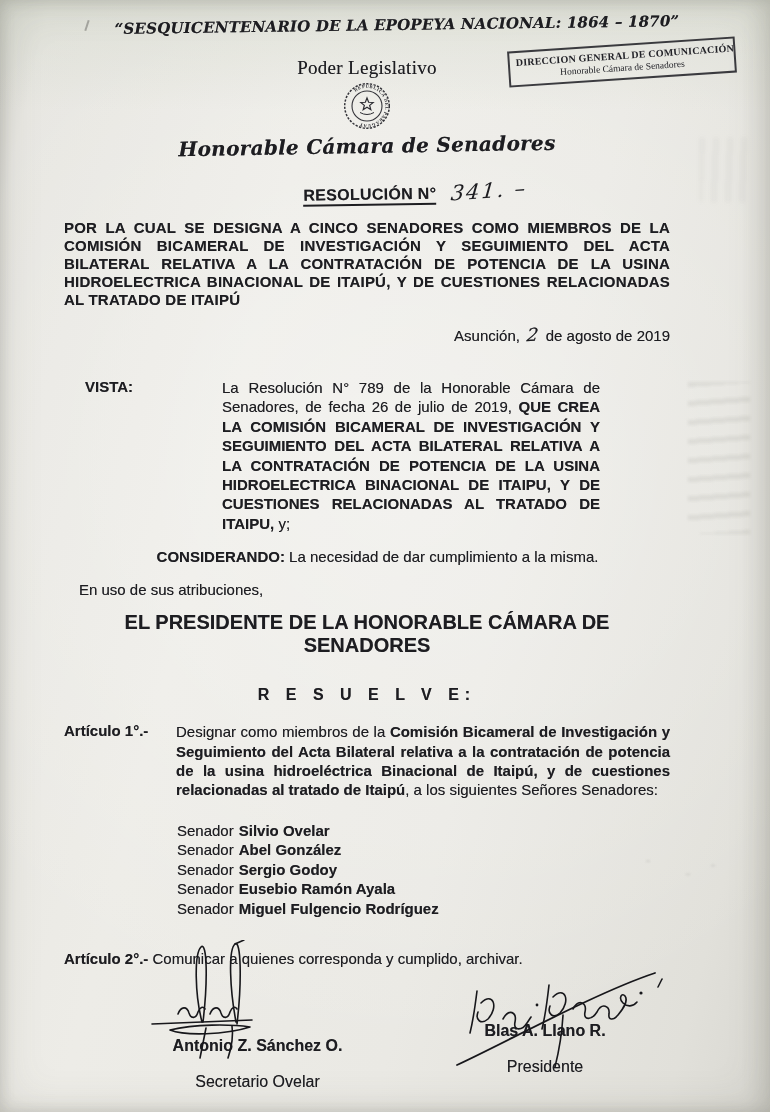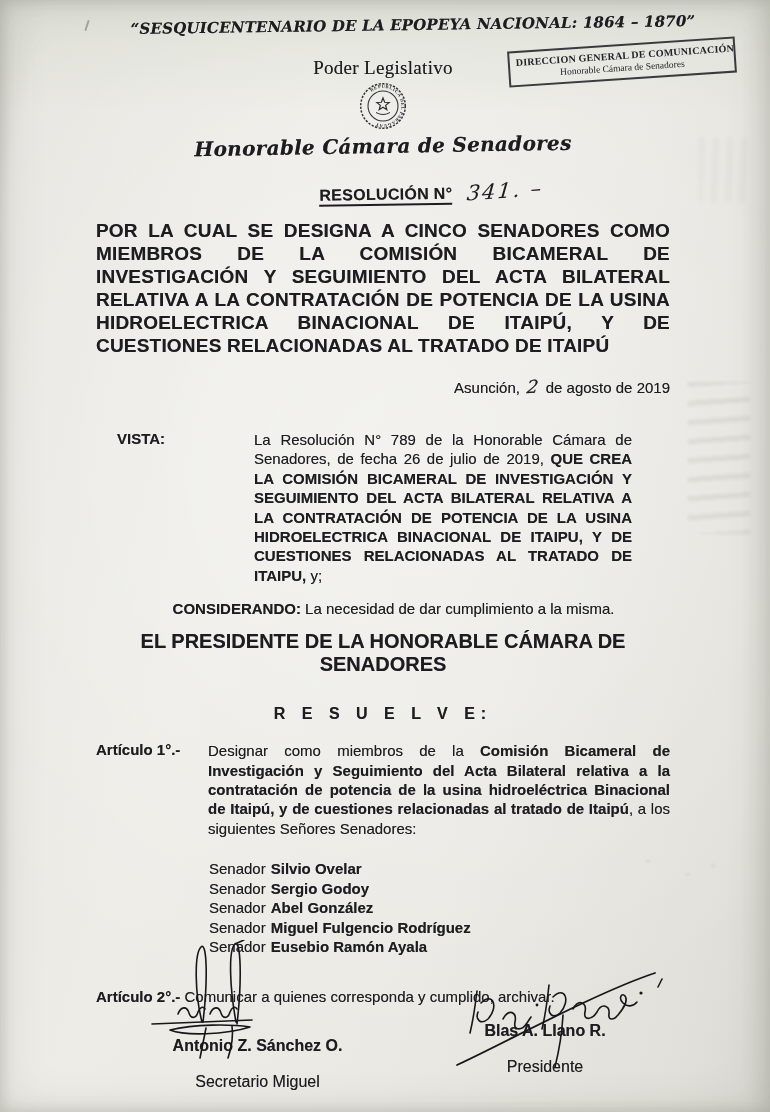--- a/index.html
+++ b/index.html
@@ -7,21 +7,21 @@
   .page{
     position:relative;width:770px;height:1112px;
     color:#1d1d21;
     font-family:"Liberation Sans",sans-serif;
     background:
       linear-gradient(180deg, rgba(214,218,206,.55) 0, rgba(214,218,206,0) 10%),
       radial-gradient(120% 85% at 52% 42%, rgba(255,255,255,.38) 0, rgba(255,255,255,0) 62%),
       linear-gradient(104deg, #d6d6d0 0, #e7e6e1 5%, #edece7 32%, #eae9e4 62%, #e1e0da 90%, #d8d7d1 100%);
     box-shadow: inset 0 0 46px rgba(90,90,78,.14), inset -10px 0 20px rgba(82,82,72,.14), inset 5px 0 12px rgba(82,82,72,.12);
   }
-  .content{position:absolute;inset:0;padding:16px 100px 0 96px;}
+  .content{position:absolute;inset:0;padding:16px 100px 0 64px;}
   .soft{text-shadow:0 0 .5px rgba(30,30,36,.55);}
 
   .quote{
     font-family:"DejaVu Serif","Liberation Serif",serif;
     font-style:italic;font-weight:bold;font-size:15px;letter-spacing:.2px;
     text-align:center;position:relative;left:30px;transform:rotate(-.8deg);
     white-space:nowrap;
   }
   .branch{
     margin-top:23px;text-align:center;
@@ -37,21 +37,21 @@
   }
   .res-line{margin-top:22px;text-align:center;position:relative;left:48px;transform:rotate(-.9deg);white-space:nowrap;}
   .res-label{font-weight:bold;font-size:16px;letter-spacing:.3px;border-bottom:2px solid #1d1d21;padding-bottom:1px;}
   .handwrite{
     font-family:"DejaVu Serif","Liberation Serif",serif;font-style:italic;
     display:inline-block;transform:skewX(-9deg) rotate(-3deg);
   }
   .res-num{font-size:21px;margin-left:10px;letter-spacing:2px;}
 
   .title{
-    margin-top:15px;font-weight:bold;font-size:19px;line-height:23px;
+    margin-top:15px;font-weight:bold;font-size:15px;line-height:18px;
     text-align:justify;letter-spacing:.2px;
   }
   .dateline{margin-top:5px;text-align:right;font-size:15px;}
   .date-day{font-size:18px;margin:0 3px;}
 
   .vista{margin-top:33px;margin-left:21px;display:grid;grid-template-columns:137px 378px;}
   .vista-label{font-weight:bold;font-size:15px;}
   .block-text{font-size:15px;line-height:19.4px;text-align:justify;margin:0;}
   .b{font-weight:bold;}
 
@@ -151,36 +151,37 @@
       <span>de agosto de 2019</span>
     </div>
 
     <div class="vista">
       <div class="vista-label soft">VISTA:</div>
       <p class="block-text soft"><span>La Resolución N° 789 de la Honorable Cámara de Senadores, de fecha 26 de julio de 2019, </span><span class="b">QUE CREA LA COMISIÓN BICAMERAL DE INVESTIGACIÓN Y SEGUIMIENTO DEL ACTA BILATERAL RELATIVA A LA CONTRATACIÓN DE POTENCIA DE LA USINA HIDROELECTRICA BINACIONAL DE ITAIPU, Y DE CUESTIONES RELACIONADAS AL TRATADO DE ITAIPU, </span><span>y;</span></p>
     </div>
 
     <div class="considerando soft"><span class="b">CONSIDERANDO:</span><span> La necesidad de dar cumplimiento a la misma.</span></div>
 
+    <div class="atrib soft">En uso de sus atribuciones,</div>
 
     <div class="authority soft">EL PRESIDENTE DE LA HONORABLE CÁMARA DE SENADORES</div>
 
     <div class="resolve soft">R E S U E L V E:</div>
 
     <div class="article">
       <div class="article-label soft">Artículo 1°.-</div>
       <p class="block-text soft"><span>Designar como miembros de la </span><span class="b">Comisión Bicameral de Investigación y Seguimiento del Acta Bilateral relativa a la contratación de potencia de la usina hidroeléctrica Binacional de Itaipú, y de cuestiones relacionadas al tratado de Itaipú</span><span>, a los siguientes Señores Senadores:</span></p>
     </div>
 
     <div class="senators soft">
       <div class="sen-row"><span>Senador</span><span class="b">Silvio Ovelar</span></div>
+      <div class="sen-row"><span>Senador</span><span class="b">Abel González</span></div>
       <div class="sen-row"><span>Senador</span><span class="b">Sergio Godoy</span></div>
-      <div class="sen-row"><span>Senador</span><span class="b">Abel González</span></div>
+      <div class="sen-row"><span>Senador</span><span class="b">Eusebio Ramón Ayala</span></div>
       <div class="sen-row"><span>Senador</span><span class="b">Miguel Fulgencio Rodríguez</span></div>
-      <div class="sen-row"><span>Senador</span><span class="b">Eusebio Ramón Ayala</span></div>
     </div>
 
     <div class="article2 soft"><span class="b">Artículo 2°.-</span><span> Comunicar a quienes corresponda y cumplido, archivar.</span></div>
 
   </div>
 
   <svg id="sig-left-svg" class="sig-svg" width="200" height="125" viewBox="0 0 200 125">
     <path class="ink-stroke" d="M62,82 C55,55 54,14 61,7 C67,1 68,40 63,82"></path>
     <path class="ink-stroke" d="M96,82 C90,50 88,10 95,4 C101,-1 102,42 97,84"></path>
     <path class="ink-stroke" d="M95,4 L104,0"></path>
@@ -201,21 +202,21 @@
     <path class="ink-stroke" d="M104,22 C102,40 99,58 97,66"></path>
     <path class="ink-stroke" d="M108,34 C120,22 126,38 115,50 C108,56 102,51 105,43"></path>
     <path class="ink-stroke" d="M128,46 c6,-11 14,-6 12,3 c-2,9 7,8 12,0 c5,-10 13,-6 12,2 c-1,6 4,7 9,1 c6,-7 10,-15 7,-19 c-3,-4 -7,2 -2,7 c4,4 10,4 14,-1"></path>
     <circle cx="196" cy="30" r="1.6" fill="#17171b"></circle>
     <path class="ink-stroke" d="M118,52 C117,70 113,92 110,104"></path>
     <path class="ink-stroke" d="M213,24 l4,-8"></path>
   </svg>
 
   <div class="sig-left-text">
     <div class="sig-name soft">Antonio Z. Sánchez O.</div>
-    <div class="sig-role soft">Secretario Miguel</div>
+    <div class="sig-role soft">Secretario Ovelar</div>
   </div>
 
   <div class="sig-right-text">
     <div class="sig-name soft">Blas A. Llano R.</div>
     <div class="sig-role soft">Presidente</div>
   </div>
 
 </div>
 
 </body></html>

